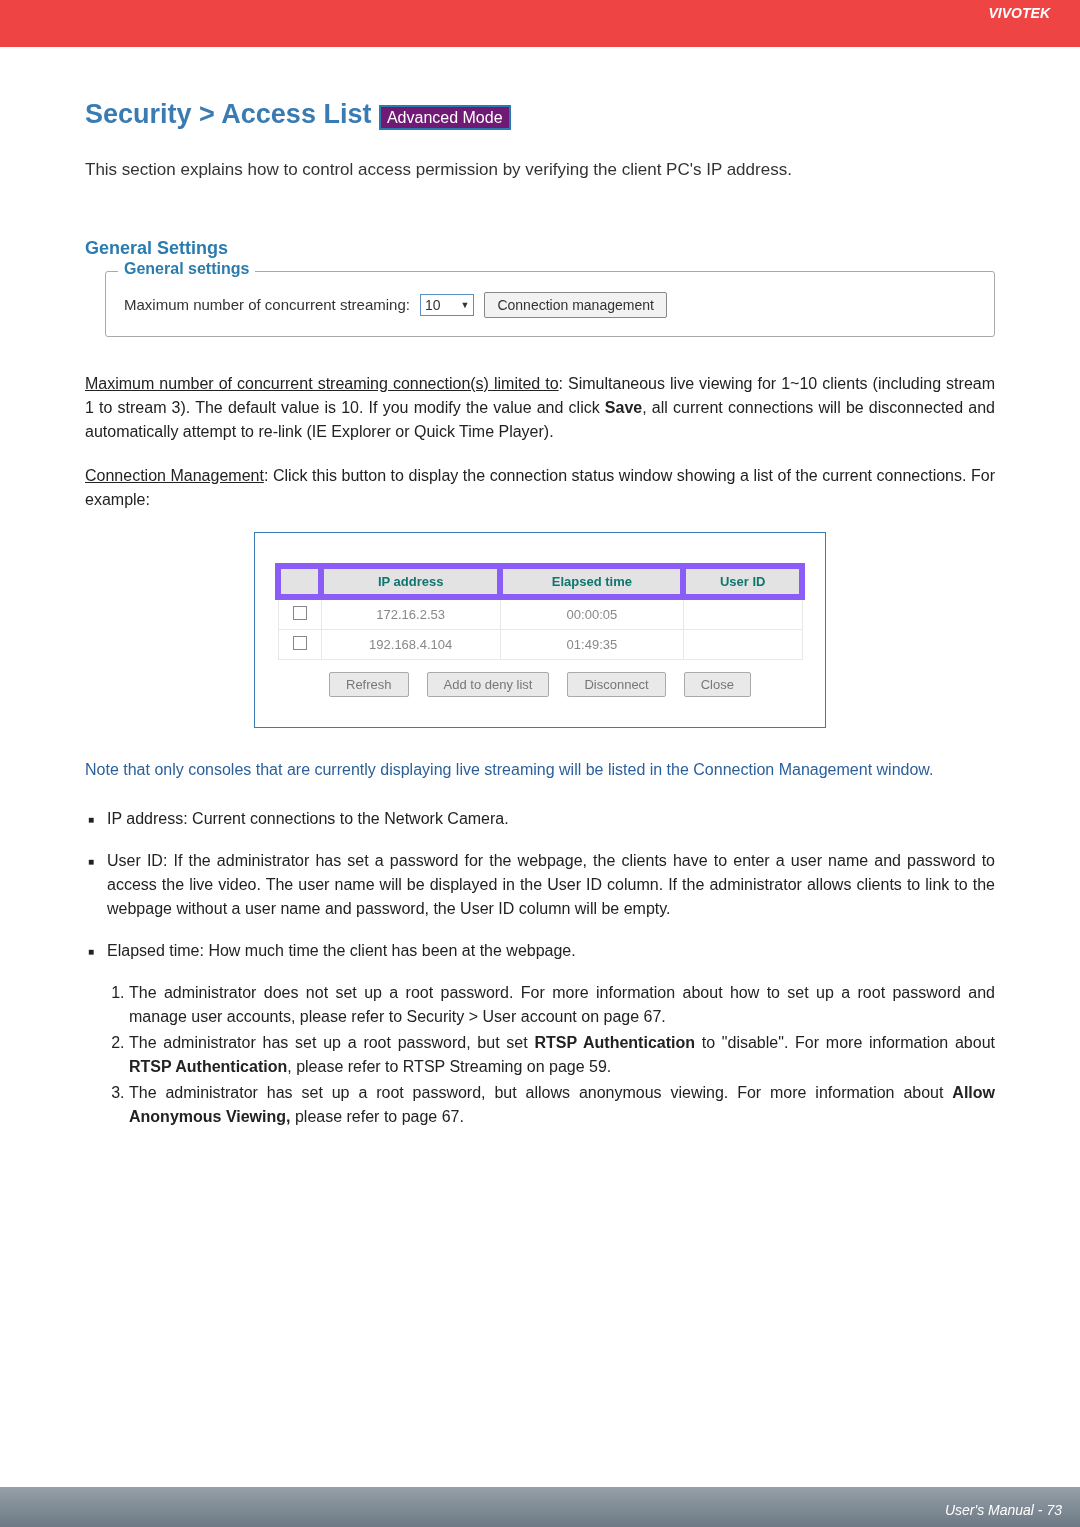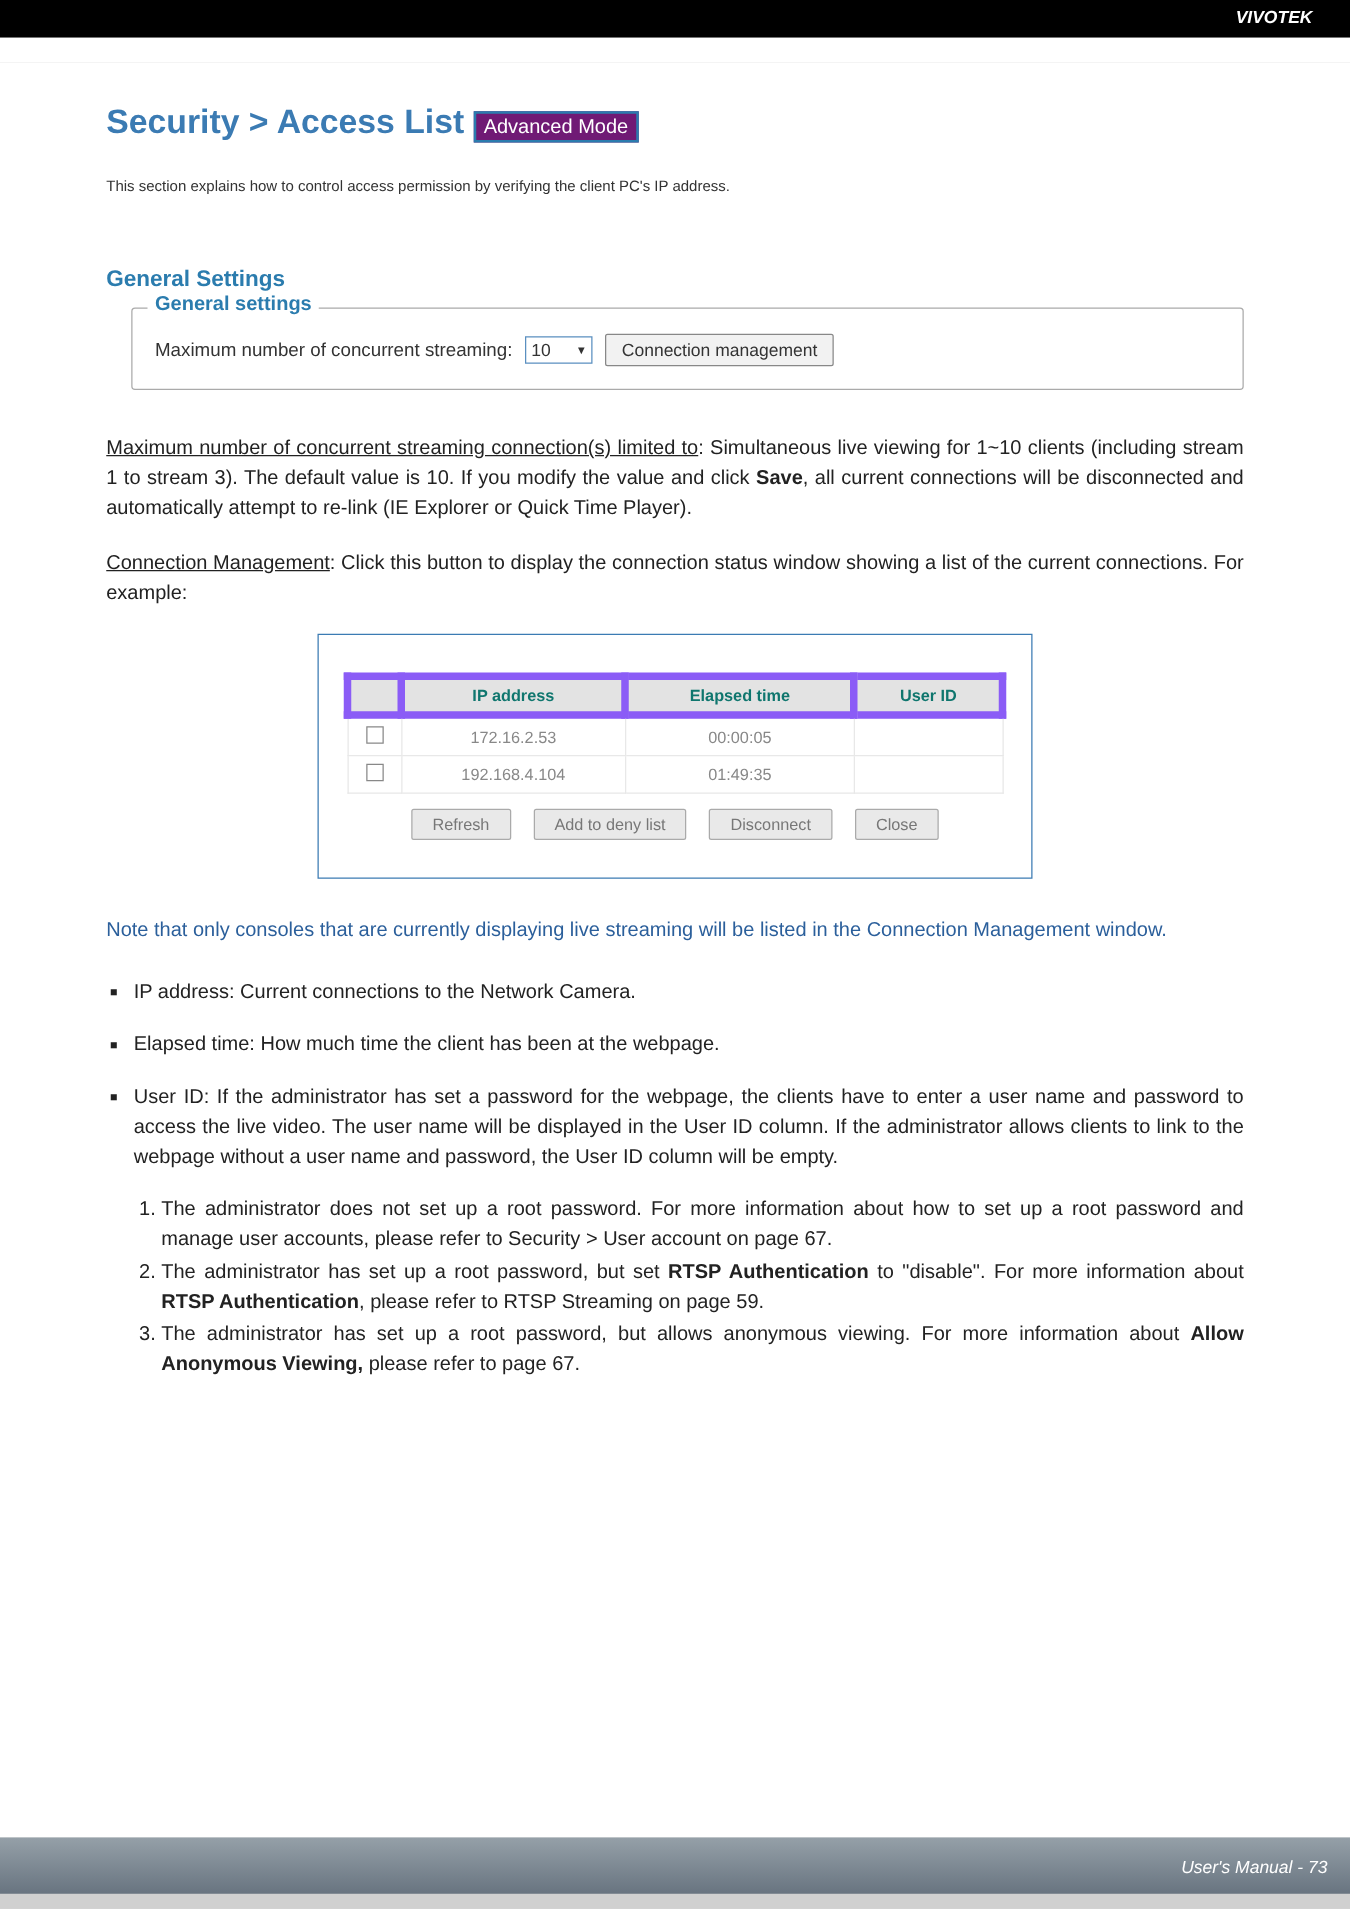--- a/index.html
+++ b/index.html
@@ -1,23 +1,23 @@
 <!DOCTYPE html>
 <html><head>
 <meta charset="utf-8">
 <style>
 body { margin: 0; font-family: Arial, sans-serif; background: #d0d0d0; }
 .page { width: 1080px; height: 1527px; margin: 0 auto; position: relative; background: #d0d0d0; }
-.header-bar { background: #000000; height: 30px; position: relative; }
+.header-bar { background: #ef4444; height: 47px; position: relative; }
 .header-brand { position: absolute; right: 30px; top: 5px; color: #fff; font-size: 14px; font-weight: bold; font-style: italic; }
 .white-sep { background: #fff; height: 20px; }
 .content { background: #fff; padding: 30px 85px 60px 85px; min-height: 1330px; }
 .title { color: #3b7bb3; font-size: 27px; font-weight: bold; margin-bottom: 25px; line-height: 1.3; }
 .adv-badge { background: #701a75; color: #fff; border: 2px solid #2b7cae; font-size: 16px; padding: 2px 6px; font-weight: normal; }
-.intro { color: #333; font-size: 12px; line-height: 1.5; text-align: justify; margin-bottom: 55px; }
+.intro { color: #333; font-size: 17px; line-height: 1.5; text-align: justify; margin-bottom: 55px; }
 .section-h { color: #2b7cae; font-size: 18px; font-weight: bold; margin-bottom: 12px; }
 .fieldset-wrap { border: 1px solid #aaa; margin: 0 0 35px 20px; padding: 20px 18px 18px 18px; position: relative; border-radius: 3px; }
 .legend { position: absolute; top: -12px; left: 12px; background: #fff; padding: 0 6px; color: #2b7cae; font-size: 16px; font-weight: bold; }
 .fs-row { display: flex; align-items: center; gap: 10px; color: #333; font-size: 15px; }
 .sel { border: 1px solid #5a8fc0; padding: 2px 4px; display: inline-flex; align-items: center; gap: 20px; font-size: 14px; }
 .sel .tri { font-size: 9px; }
 .btn { background: #f2f2f2; border: 1px solid #888; padding: 4px 12px; font-size: 14px; border-radius: 2px; }
 .para { color: #222; font-size: 16px; line-height: 1.5; text-align: justify; margin-bottom: 20px; }
 .para .u { text-decoration: underline; }
 .cm-box { border: 1px solid #3b7bb3; margin: 0 auto 30px auto; width: 530px; padding: 30px 20px 30px 20px; }
@@ -103,22 +103,22 @@
         <span class="btn2">Refresh</span>
         <span class="btn2">Add to deny list</span>
         <span class="btn2">Disconnect</span>
         <span class="btn2">Close</span>
       </div>
     </div>
 
     <div class="note">Note that only consoles that are currently displaying live streaming will be listed in the Connection Management window.</div>
 
     <div class="bullet">IP address: Current connections to the Network Camera.</div>
+    <div class="bullet">User ID: If the administrator has set a password for the webpage, the clients have to enter a user name and password to access the live video. The user name will be displayed in the User ID column. If  the administrator allows clients to link to the webpage without a user name and password, the User ID column will be empty.</div>
     <div class="bullet">Elapsed time: How much time the client has been at the webpage.</div>
-    <div class="bullet">User ID: If the administrator has set a password for the webpage, the clients have to enter a user name and password to access the live video. The user name will be displayed in the User ID column. If  the administrator allows clients to link to the webpage without a user name and password, the User ID column will be empty.</div>
 
 
     <ol class="num-list">
       <li>The administrator does not set up a root password. For more information about how to set up a root password and manage user accounts, please refer to Security &gt; User account on page 67.</li>
       <li><span>The administrator has set up a root password, but set </span><strong>RTSP Authentication</strong><span> to "disable". For more information about </span><strong>RTSP Authentication</strong><span>, please refer to RTSP Streaming on page 59.</span></li>
       <li><span>The administrator has set up a root password, but allows anonymous viewing. For more information about </span><strong>Allow Anonymous Viewing,</strong><span> please refer to page 67.</span></li>
     </ol>
 
   </div>
 

